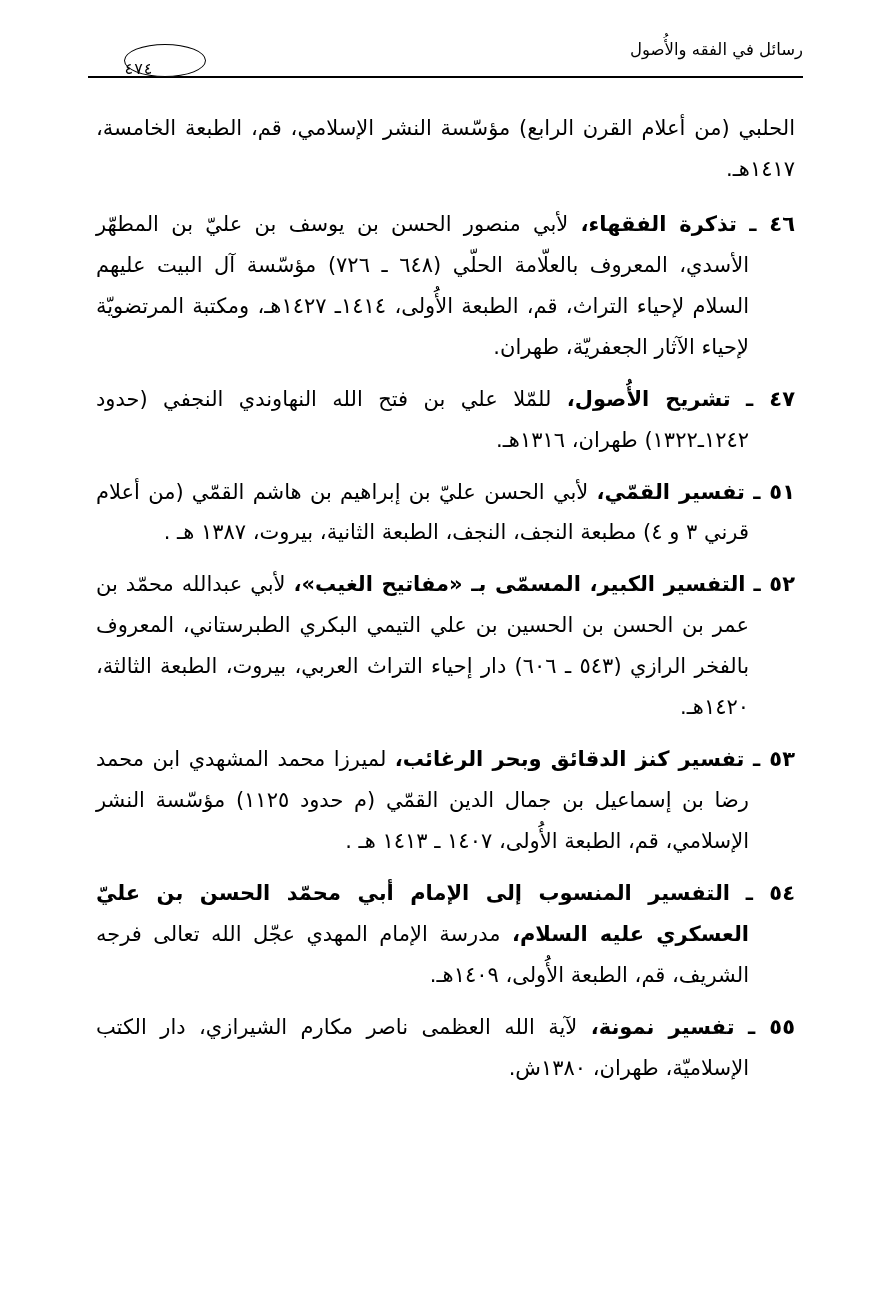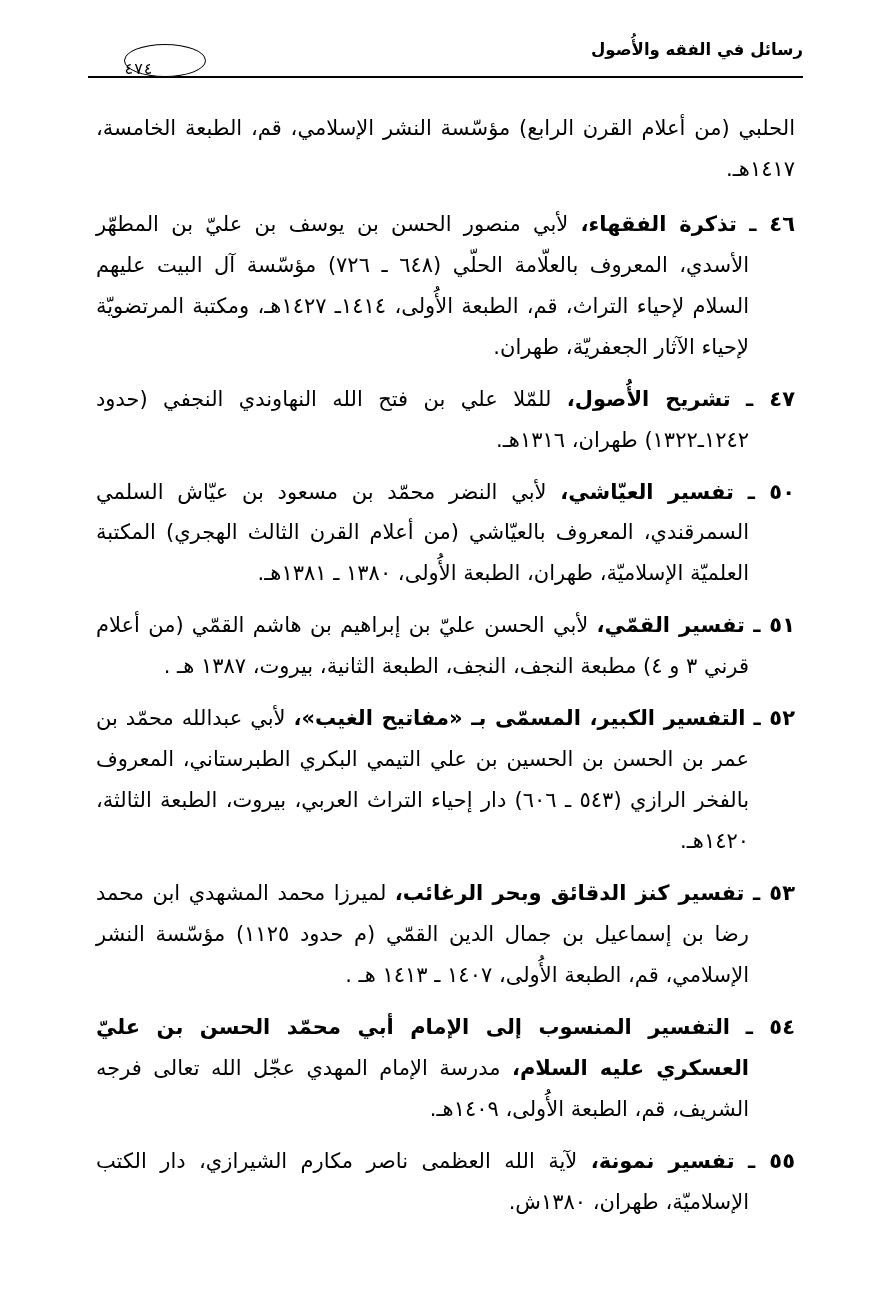--- a/index.html
+++ b/index.html
@@ -36,21 +36,21 @@
     right: 0;
     left: 0;
     height: 1.6px;
     background: #000;
   }
   .header-title {
     position: absolute;
     top: 12px;
     right: 0;
     font-size: 16.5px;
-    font-weight: bold;
+    font-weight: normal;
     letter-spacing: 0;
     line-height: 1;
     white-space: nowrap;
     background: #fff;
     padding-left: 8px;
     z-index: 2;
   }
   .page-number-wrap {
     position: absolute;
     top: 0px;
@@ -153,27 +153,20 @@
     <div class="entry numbered">
       <span class="body">
         <span class="num">٤٧ ـ</span>
         <span class="ttl">تشريح الأُصول،</span>
         <span class="rest">للمّلا علي بن فتح الله النهاوندي النجفي (حدود ١٢٤٢ـ١٣٢٢) طهران، ١٣١٦هـ.</span>
       </span>
     </div>
 
 
 
-    <div class="entry numbered">
-      <span class="body">
-        <span class="num">٥٠ ـ</span>
-        <span class="ttl">تفسير العيّاشي،</span>
-        <span class="rest">لأبي النضر محمّد بن مسعود بن عيّاش السلمي السمرقندي، المعروف بالعيّاشي (من أعلام القرن الثالث الهجري) المكتبة العلميّة الإسلاميّة، طهران، الطبعة الأُولى، ١٣٨٠ ـ ١٣٨١هـ.</span>
-      </span>
-    </div>
 
     <div class="entry numbered">
       <span class="body">
         <span class="num">٥١ ـ</span>
         <span class="ttl">تفسير القمّي،</span>
         <span class="rest">لأبي الحسن عليّ بن إبراهيم بن هاشم القمّي (من أعلام قرني ٣ و ٤) مطبعة النجف، النجف، الطبعة الثانية، بيروت، ١٣٨٧ هـ .</span>
       </span>
     </div>
 
     <div class="entry numbered">

